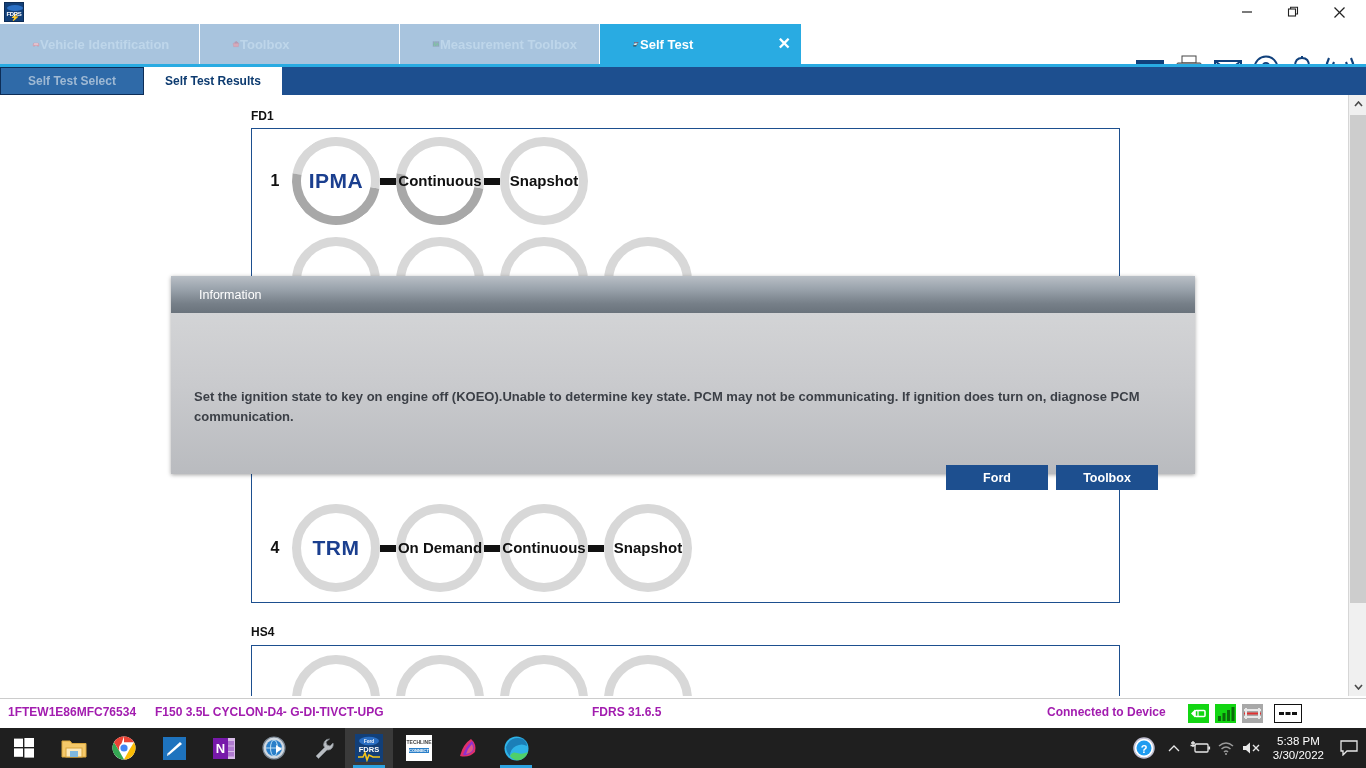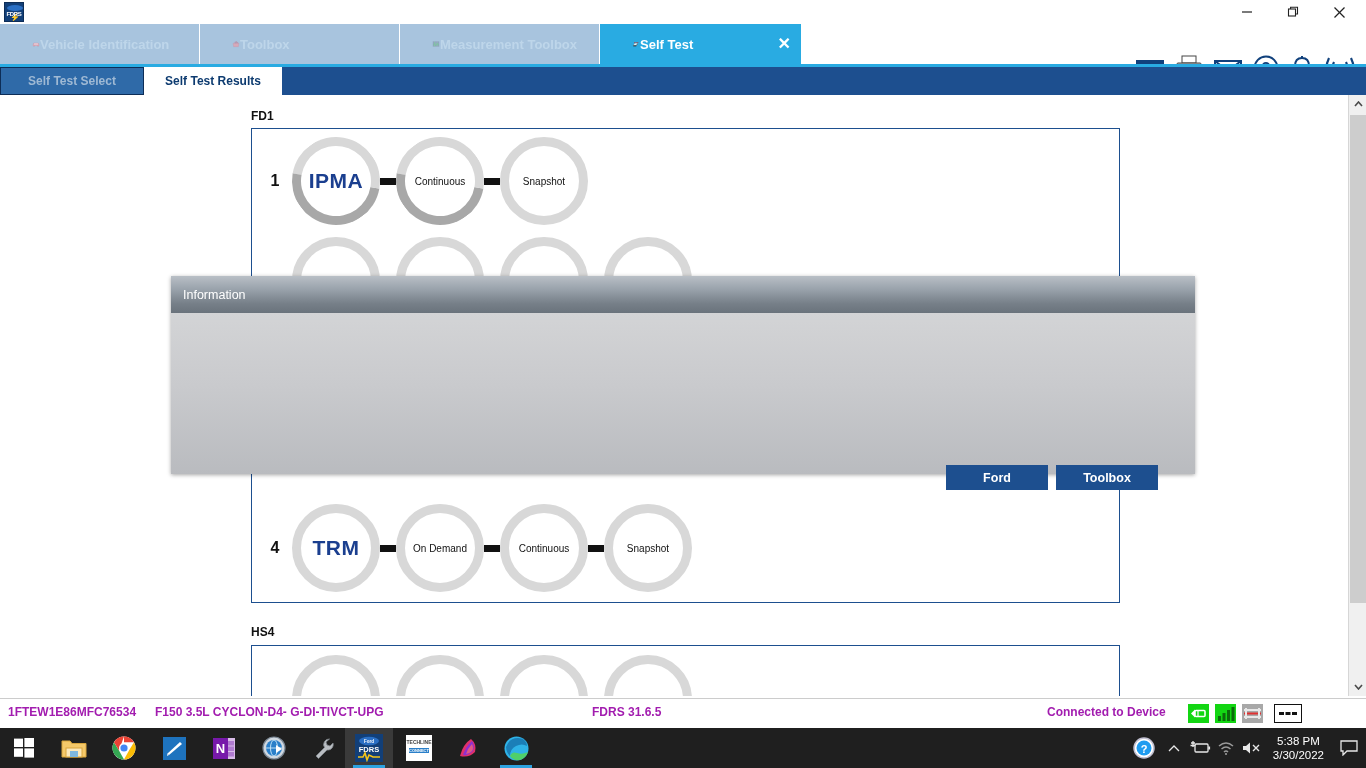--- a/index.html
+++ b/index.html
@@ -109,21 +109,21 @@
     border:9px solid #d8d8d8;
   }
   .node .ring.part {
     border-color:#d8d8d8 #d8d8d8 #a8a8a8 #a8a8a8;
     transform:rotate(-35deg);
   }
   .node .nlabel {
     position:relative; z-index:2; text-align:center; line-height:1.1;
   }
   .node.main .nlabel { font-size:21px; font-weight:bold; color:#1b3f8f; letter-spacing:0.5px; }
-  .node.sub  .nlabel { font-size:10px; font-weight:normal; color:#111111; }
+  .node.sub  .nlabel { font-size:15px; font-weight:bold; color:#111111; }
   .connector { width:16px; height:7px; background:#111111; flex:0 0 16px; }
 
   
   .vscroll {
     position:absolute; right:0; top:95px; width:18px; height:601px;
     background:#f0f0f0; border-left:1px solid #d6d6d6;
   }
   .vscroll .arr {
     position:absolute; left:0; width:18px; height:18px;
     display:flex; align-items:center; justify-content:center;
@@ -166,21 +166,21 @@
   .tray-notif { width:34px; height:40px; display:flex; align-items:center; justify-content:center; }
 
   
   .modal {
     position:absolute; left:171px; top:276px; width:1024px; height:198px;
     box-shadow:0 1px 4px rgba(0,0,0,0.35);
   }
   .modal-title {
     height:37px; width:100%;
     background:linear-gradient(to bottom,#b9bfc6 0%, #9aa3ac 35%, #767f88 75%, #6a737c 100%);
-    display:flex; align-items:center; padding-left:12px;
+    display:flex; align-items:center; padding-left:28px;
   }
   .modal-title span { font-size:12.5px; color:#ffffff; font-weight:normal; }
   .modal-body {
     height:161px; width:100%;
     background:linear-gradient(to bottom,#d3d4d6 0%, #c9cacd 45%, #b9bbbf 100%);
     position:relative;
   }
   .modal-msg {
     position:absolute; left:23px; top:74px; width:978px;
     font-size:13px; font-weight:bold; color:#3b3f46; line-height:1.55;
@@ -447,20 +447,21 @@
           <polyline points="1,1 4.5,5 8,1" fill="none" stroke="#4a4a4a" stroke-width="1.6"></polyline>
         </svg>
     </div>
   </div>
 
   <div class="modal">
     <div class="modal-title">
       <span>Information</span>
     </div>
     <div class="modal-body">
+      <div class="modal-msg">Set the ignition state to key on engine off (KOEO).Unable to determine key state. PCM may not be communicating. If ignition does turn on, diagnose PCM communication.</div>
       <button class="modal-btn exit">Ford</button>
       <button class="modal-btn cont">Toolbox</button>
     </div>
   </div>
 
   <div class="statusbar">
     <div class="st-txt" style="left:8px;">1FTEW1E86MFC76534</div>
     <div class="st-txt" style="left:155px;">F150 3.5L CYCLON-D4- G-DI-TIVCT-UPG</div>
     <div class="st-txt" style="left:553px;padding-left:39px;">FDRS 31.6.5</div>
     <div class="st-txt" style="left:1047px;">Connected to Device</div>

